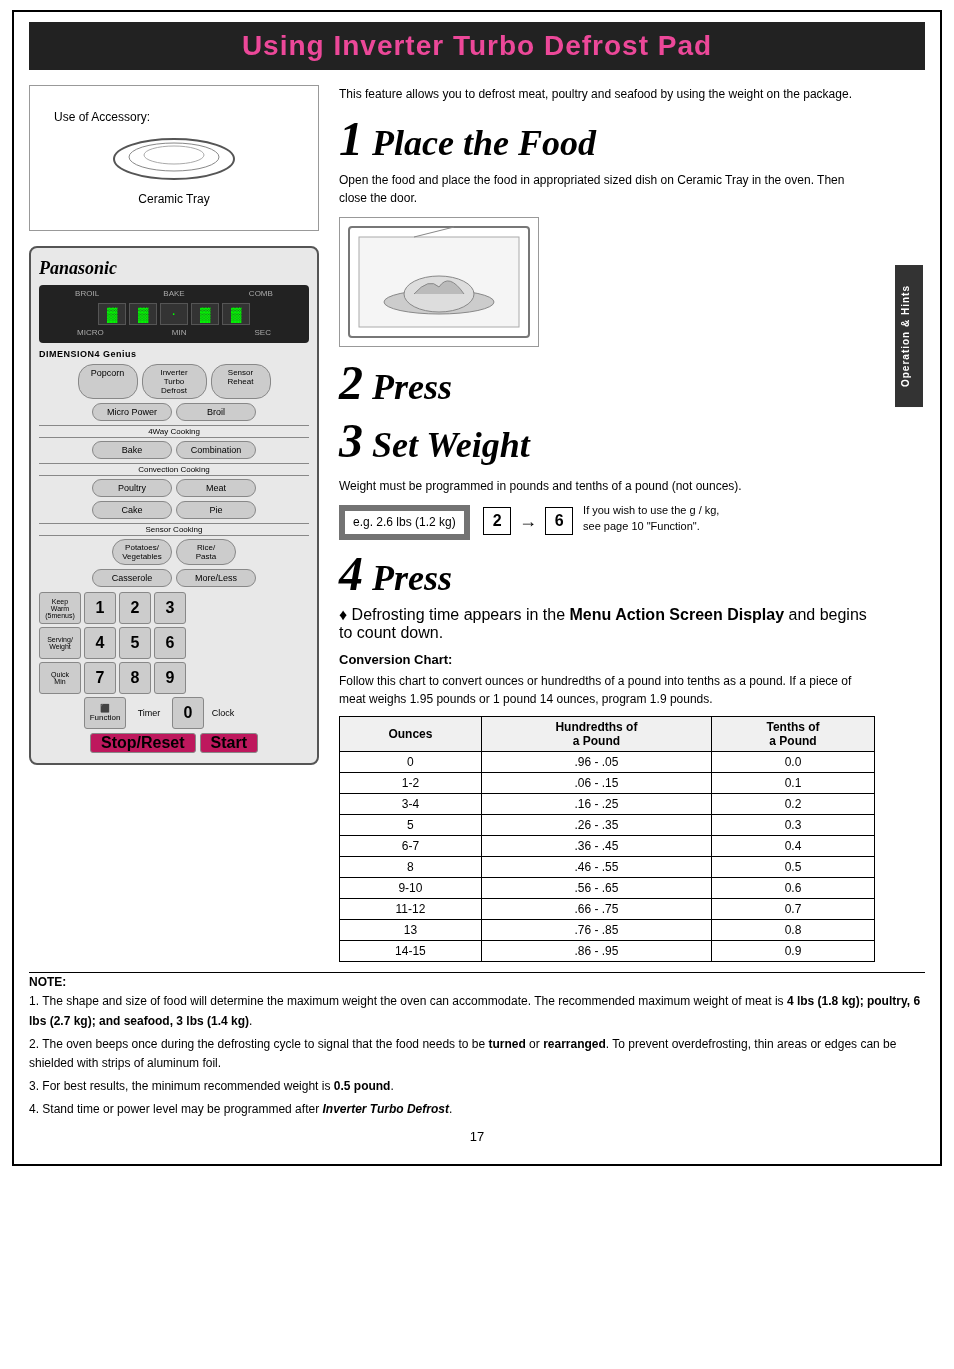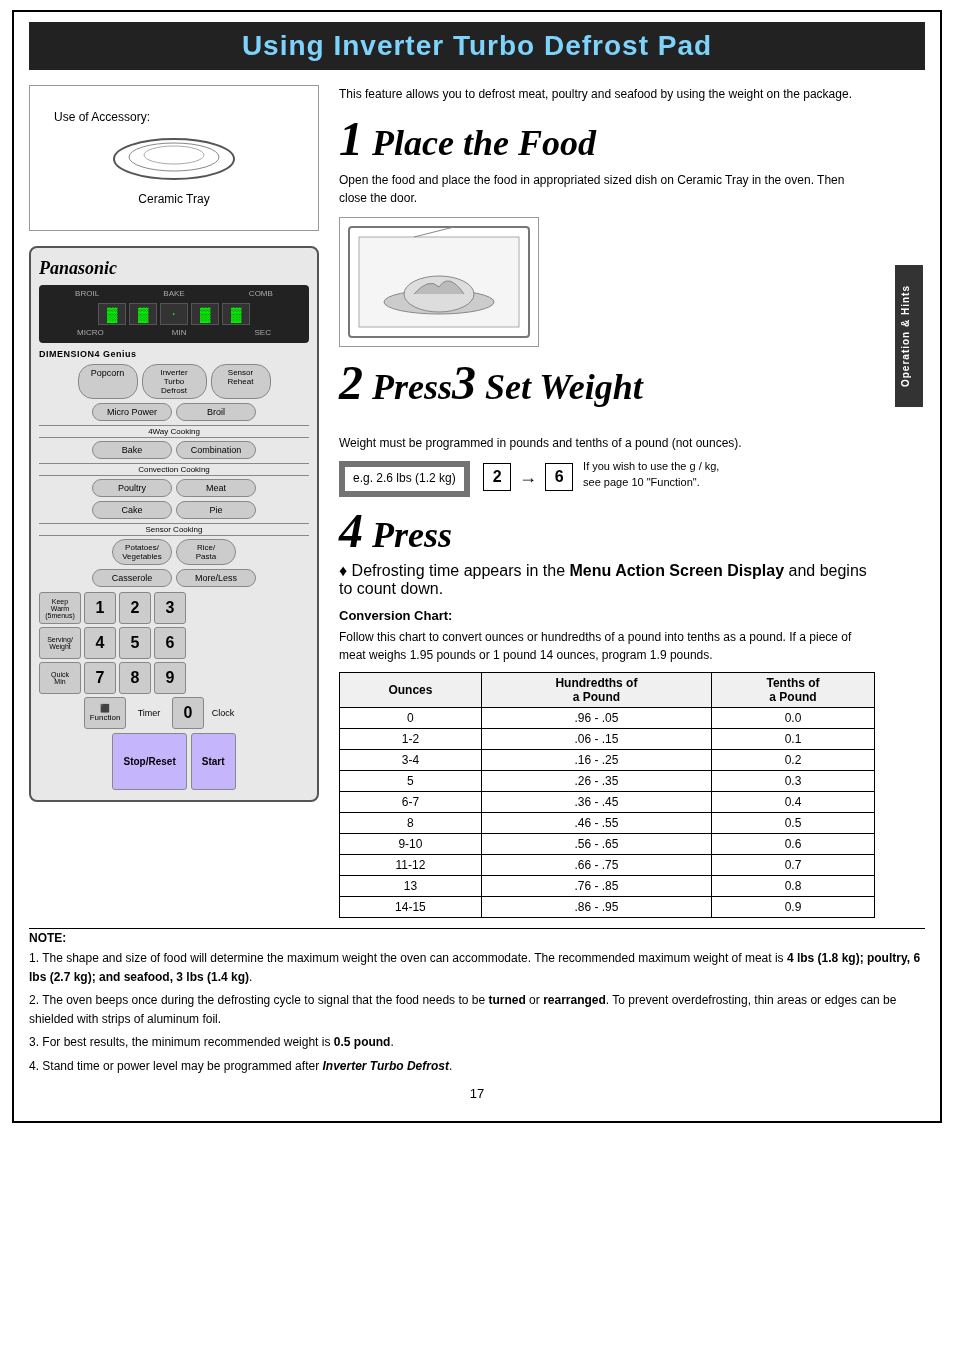--- a/index.html
+++ b/index.html
@@ -14,21 +14,21 @@
     }
     .page-container {
       border: 2px solid #000;
       width: 930px;
       margin: 0 auto;
       padding: 10px 15px 20px 15px;
       position: relative;
     }
     .page-title {
       background: #222;
-      color: #7dd3fc;
+      color: #ec4899;
       text-align: center;
       font-size: 28px;
       font-weight: bold;
       padding: 8px 0;
       margin-bottom: 15px;
       letter-spacing: 1px;
     }
     .left-panel {
       width: 290px;
       flex-shrink: 0;
@@ -171,25 +171,25 @@
       justify-content: center;
       cursor: pointer;
     }
     .bottom-btns {
       display: flex;
       gap: 4px;
       margin-top: 4px;
       justify-content: center;
     }
     .bottom-btn {
-      background: #c4b5fd;
+      background: #be185d;
       border: 1px solid #888;
       border-radius: 3px;
-      padding: 22px 10px;
-      font-size: 10px;
+      padding: 0 10px;
+      font-size: 16px;
       font-weight: bold;
       cursor: pointer;
     }
     
     .intro-text {
       font-size: 12px;
       margin-bottom: 10px;
       line-height: 1.5;
     }
     .step-heading {
@@ -214,22 +214,22 @@
       border: 1px solid #999;
       margin: 8px 0 10px 0;
       display: flex;
       align-items: center;
       justify-content: center;
       position: relative;
       overflow: hidden;
     }
     .step2-3 {
       display: flex;
-      flex-direction: row;
-      margin-bottom: 19px;
+      flex-direction: column;
+      margin-bottom: 5px;
     }
     .weight-section {
       font-size: 12px;
       line-height: 1.6;
       margin-bottom: 8px;
     }
     .example-box {
       border: 6px solid #737373;
       display: inline-block;
       padding: 2px 8px;

